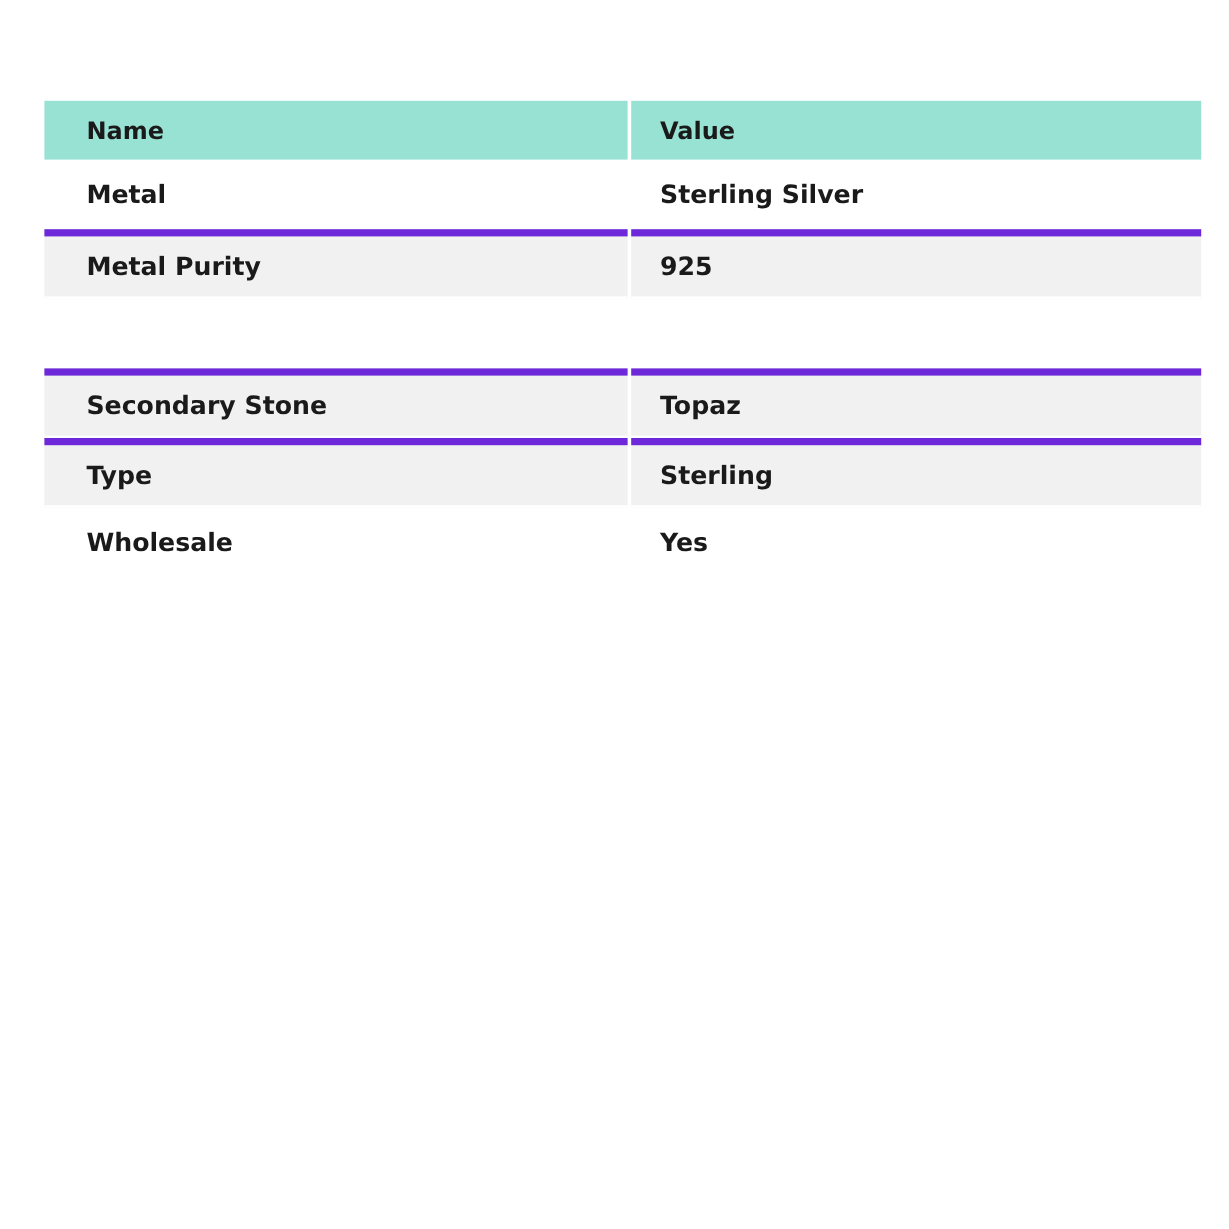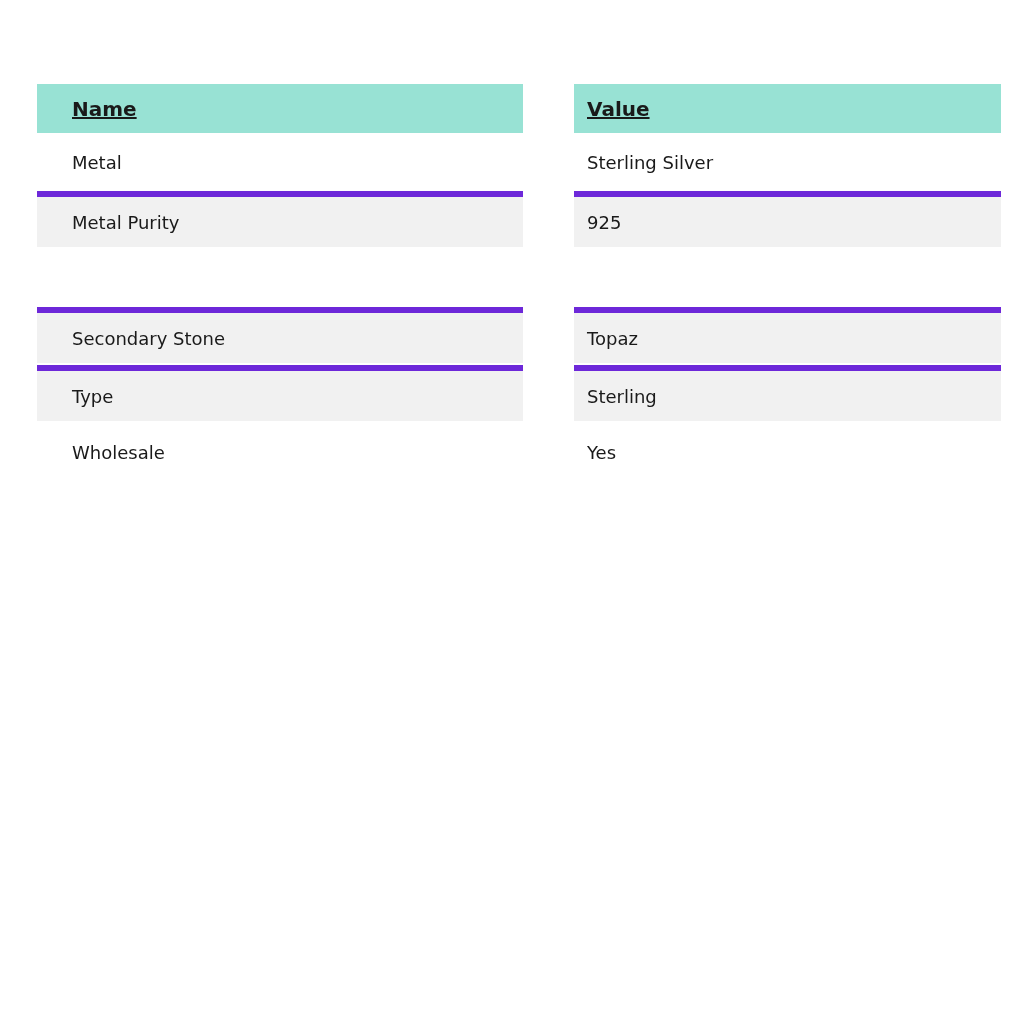--- a/index.html
+++ b/index.html
@@ -27,45 +27,43 @@
     top: 84px;
     width: 964px;
   }
   .row {
     display: flex;
     gap: 3px;
     height: 58px;
   }
   .row.header-row {
     height: 49px;
-    text-decoration: underline;
   }
   .cell {
     display: flex;
     align-items: center;
     box-sizing: border-box;
     background: transparent;
   }
   .cell.c-name {
     width: 486px;
     padding-left: 35px;
   }
   .cell.c-value {
     flex: 1;
-    padding-left: 13px;
-    margin-left: 48px;
+    padding-left: 24px;
   }
   .header-row .cell {
     background: var(--header-bg);
     font-size: 20px;
     font-weight: 600;
   }
   .body-row {
-    font-size: 18px;
-    font-weight: 400;
+    font-size: 21px;
+    font-weight: 700;
   }
   .body-row.striped .cell {
     background: var(--stripe-bg);
     border-top: 6px solid #6d28d9;
     border-bottom: 2px solid #ffffff;
   }
 </style>
 </head>
 <body>
 

